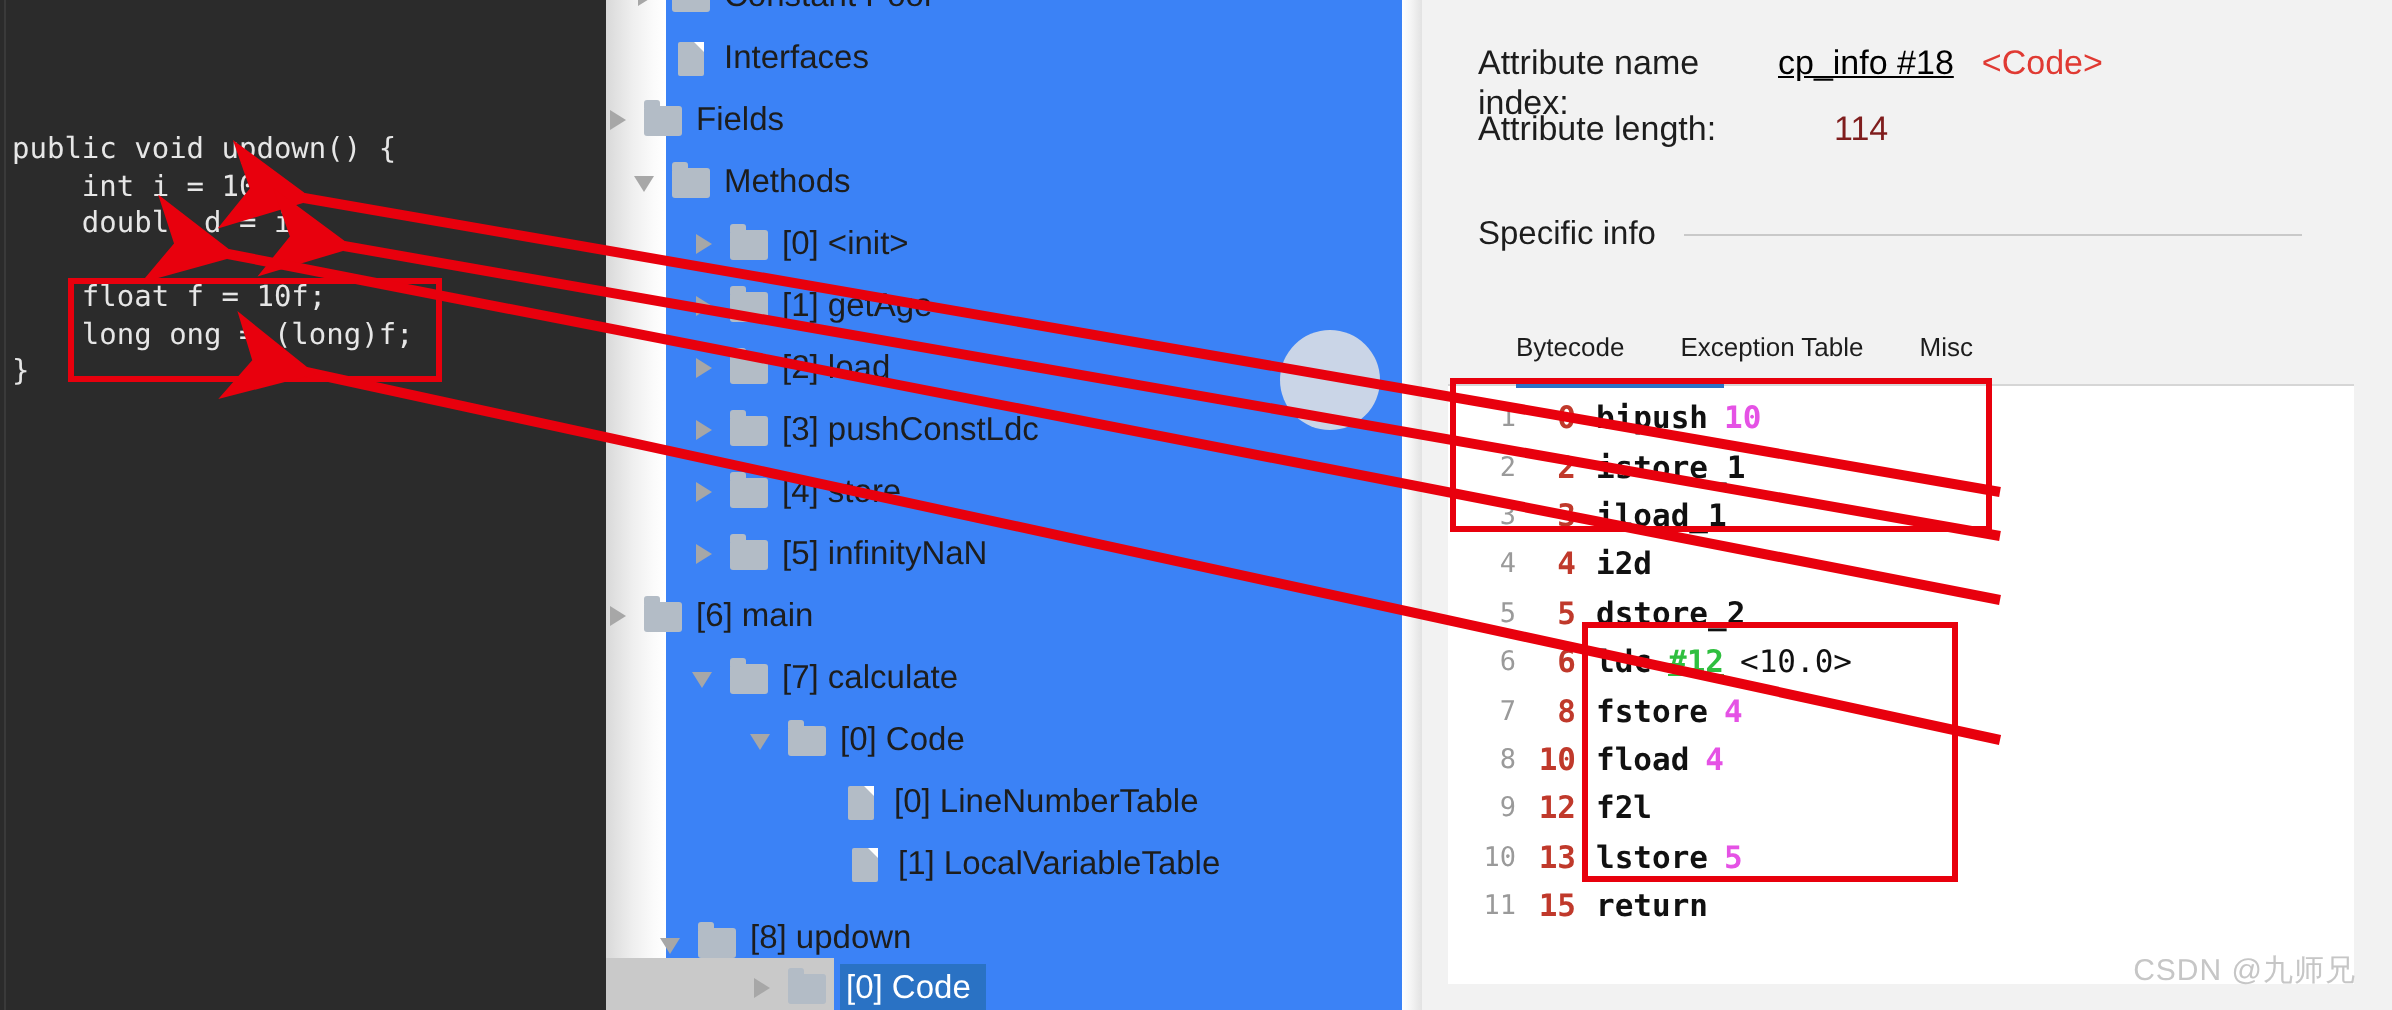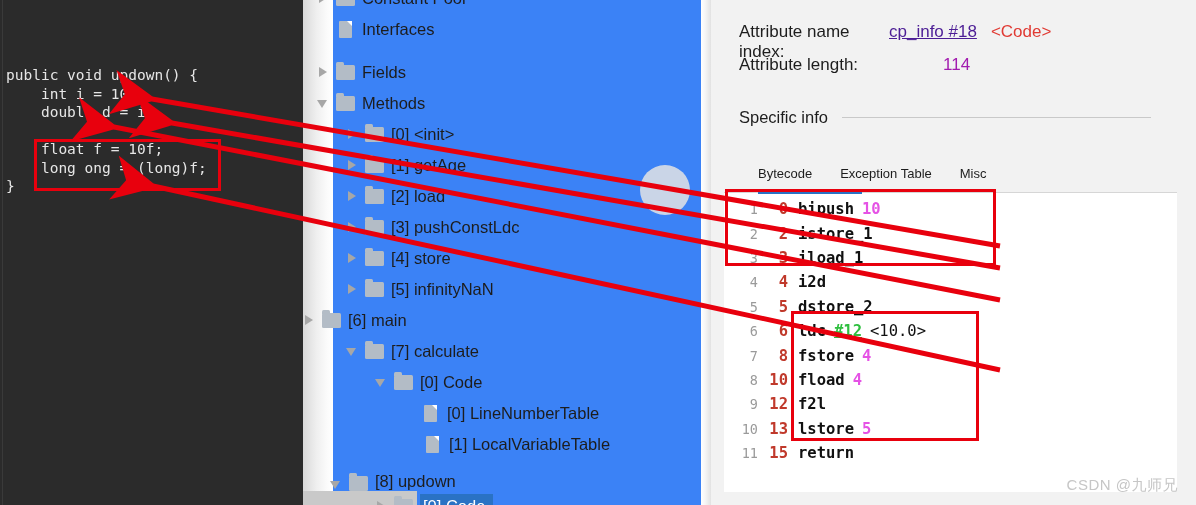--- a/index.html
+++ b/index.html
@@ -143,26 +143,26 @@
     overflow: hidden;
   }
   #detail-fields {
     position: absolute; left: 28px; top: 22px;
     font-size: 17px;
     color: #1d1d1d;
   }
   #detail-fields .row { display: flex; align-items: baseline; height: 33px; }
   #detail-fields .fld-label { width: 150px; }
   #detail-fields .cp-link {
-    color: #4c1d95;
+    color: #000000;
     text-decoration: underline;
     margin-right: 14px;
   }
   #detail-fields .desc { color: #e03a33; }
-  #detail-fields .len-val { color: #a21caf; margin-left: 54px; }
+  #detail-fields .len-val { color: #7f1d1d; margin-left: 28px; }
 
   #specific-info {
     position: absolute; left: 28px; top: 108px;
     width: 412px;
     display: flex; align-items: center;
   }
   #specific-info .si-label { font-size: 16.5px; color: #1d1d1d; white-space: nowrap; }
   #specific-info .si-rule {
     flex: 1; height: 1px; background: #c9c9c9; margin-left: 14px;
   }
@@ -267,21 +267,21 @@
         <div class="tree-row" style="padding-left: 14px;">
           <span class="twisty collapsed"></span>
           <span class="icon-folder"></span>
           <span class="label">Constant Pool</span>
         </div>
         <div class="tree-row" style="padding-left: 14px;">
           <span class="twisty "></span>
           <span class="icon-file"></span>
           <span class="label">Interfaces</span>
         </div>
-        <div class="tree-row" style="padding-left: 14px; margin-top: 12px;">
+        <div class="tree-row" style="">
           <span class="twisty collapsed"></span>
           <span class="icon-folder"></span>
           <span class="label">Fields</span>
         </div>
         <div class="tree-row" style="padding-left: 14px;">
           <span class="twisty expanded"></span>
           <span class="icon-folder"></span>
           <span class="label">Methods</span>
         </div>
         <div class="tree-row" style="padding-left: 43px;">

